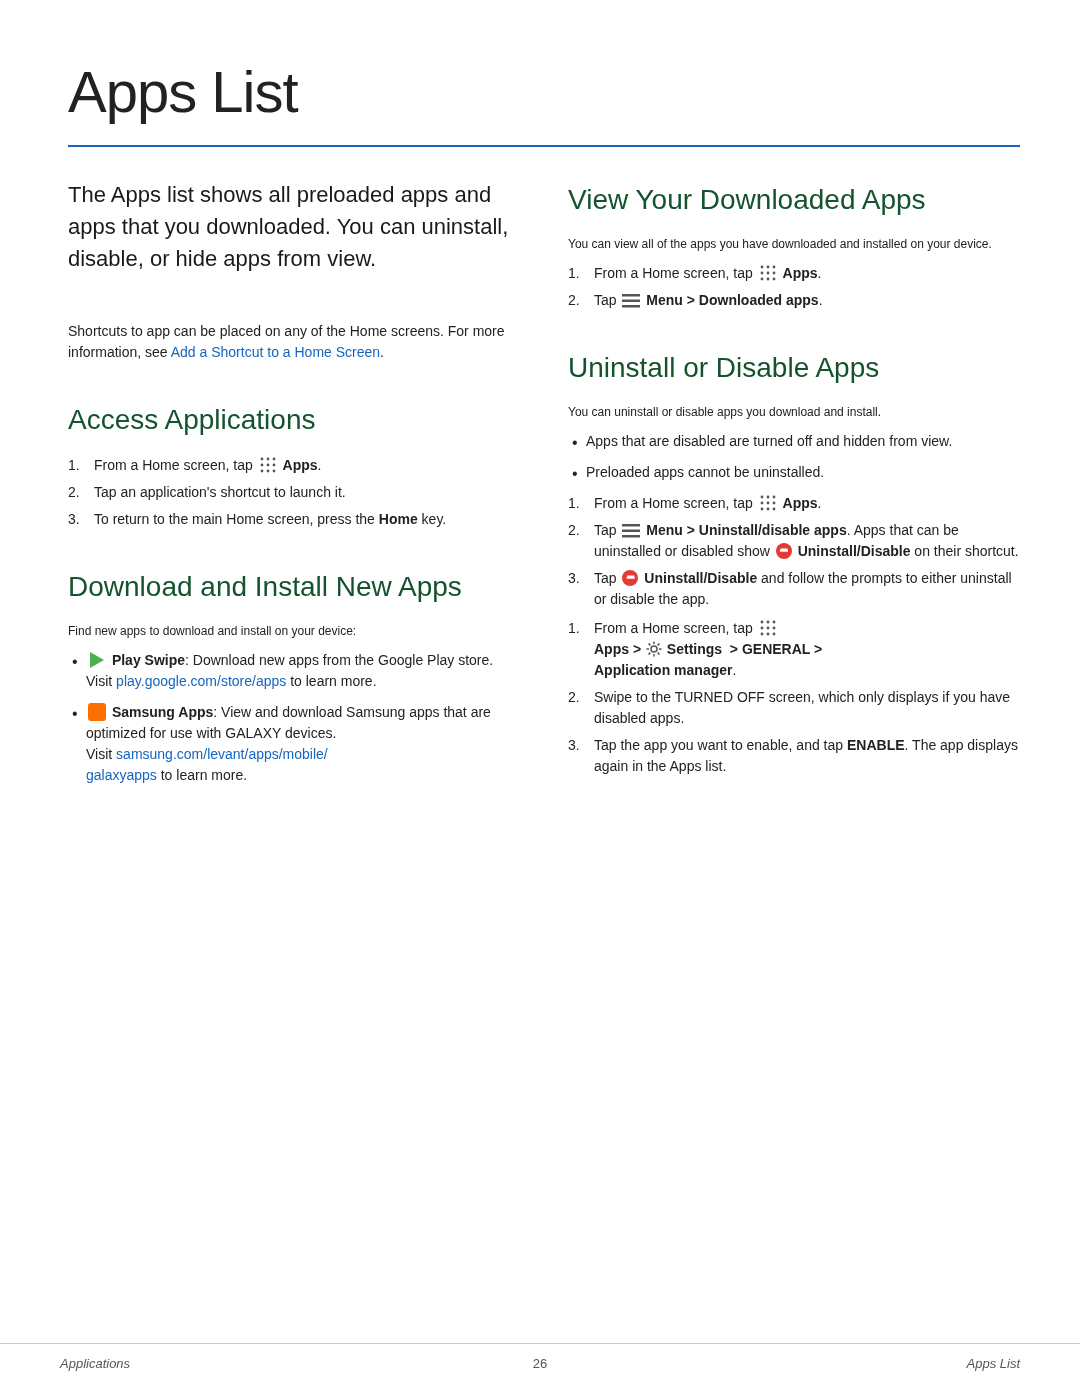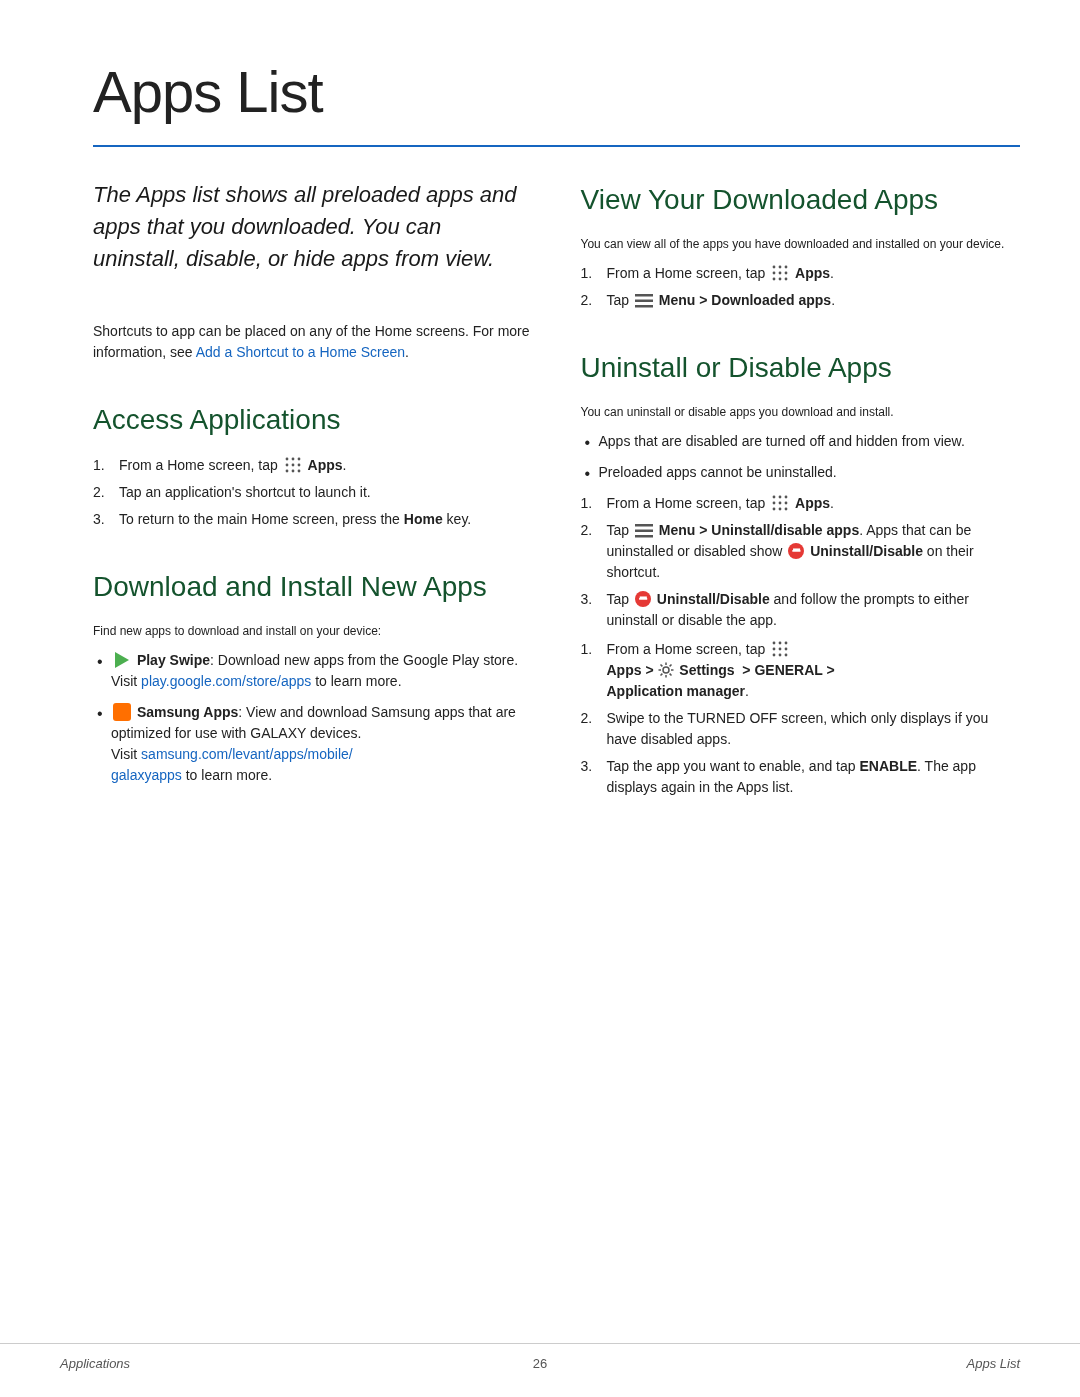--- a/index.html
+++ b/index.html
@@ -7,21 +7,21 @@
       font-family: Arial, Helvetica, sans-serif;
       background: #fff;
       color: #222;
       width: 1080px;
       min-height: 1397px;
       position: relative;
       font-size: 15px;
       line-height: 1.5;
     }
     .page {
-      padding: 48px 60px 80px 93px;
+      padding: 48px 60px 80px 68px;
       max-width: 1080px;
       min-height: 1397px;
       position: relative;
     }
     .page-title {
       font-size: 58px;
       font-weight: 300;
       color: #222;
       margin-bottom: 10px;
       letter-spacing: -1px;
@@ -37,21 +37,20 @@
     }
     .col-left {
       flex: 1 1 0;
       min-width: 0;
     }
     .col-right {
       flex: 1 1 0;
       min-width: 0;
     }
     .intro-text {
-      font-style: italic;
       font-size: 22px;
       color: #1a1a1a;
       line-height: 1.45;
       margin-bottom: 22px;
     }
     .shortcut-text {
       font-size: 14px;
       color: #222;
       margin-bottom: 6px;
       line-height: 1.5;

